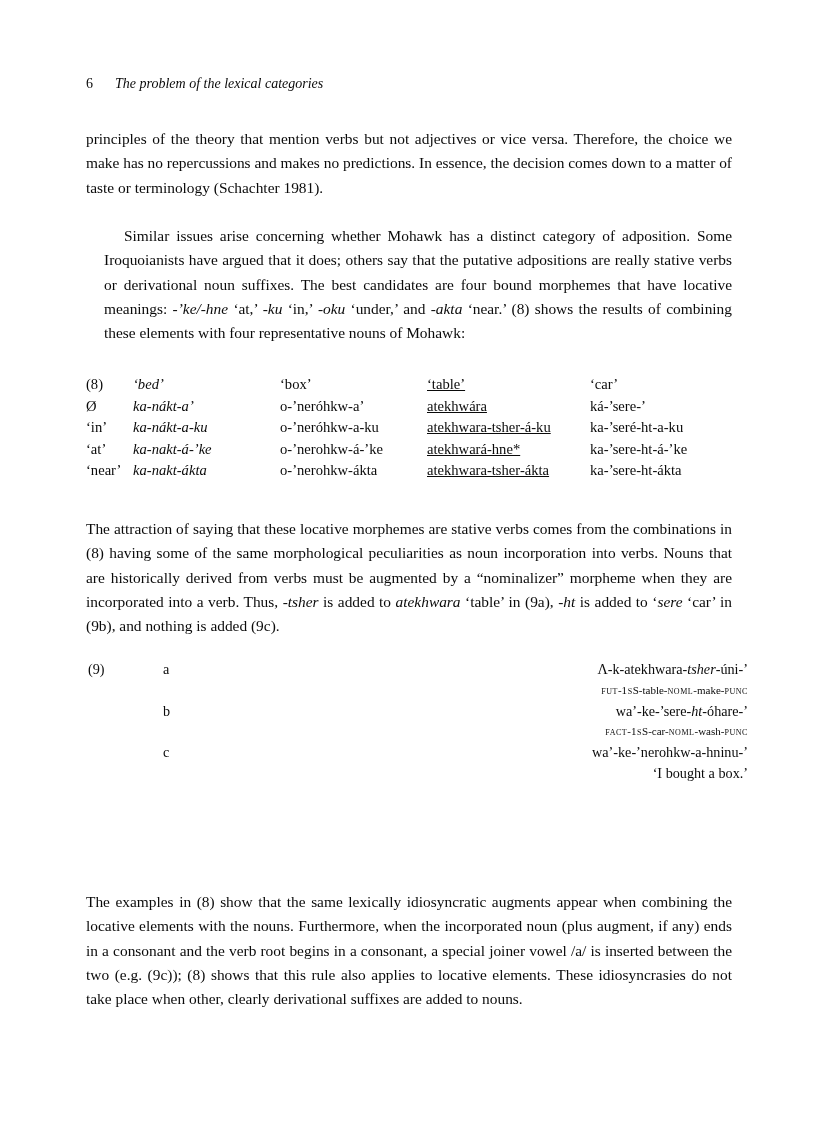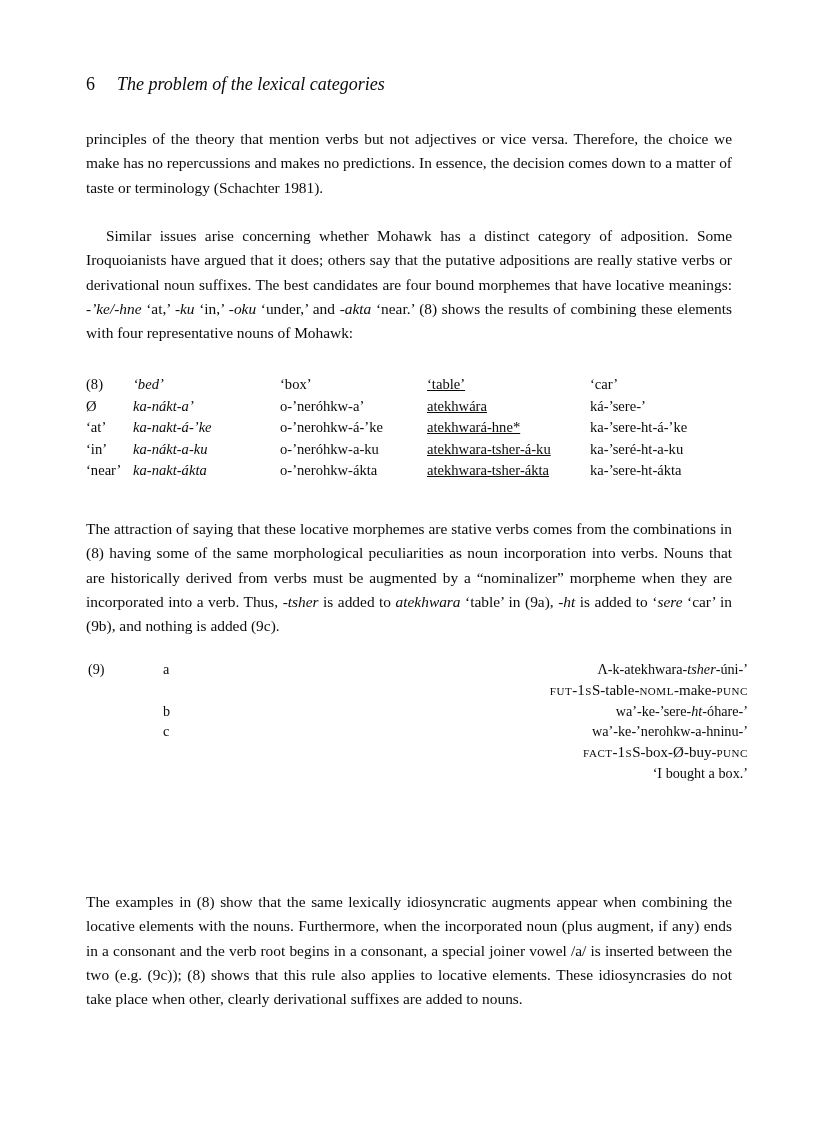--- a/index.html
+++ b/index.html
@@ -23,21 +23,21 @@
     height: 1123px;
     background: #ffffff;
   }
 
   
   .running-head {
     position: absolute;
     left: 86px;
     top: 75px;
     width: 646px;
-    font-size: 18px;
+    font-size: 14px;
     line-height: 18px;
     white-space: nowrap;
   }
   .running-head .folio {
     font-style: normal;
     margin-right: 22px;
   }
   .running-head .head-title {
     font-style: italic;
   }
@@ -51,20 +51,21 @@
   p.para {
     margin: 0;
     font-size: 15.4px;
     line-height: 24.3px;
     text-align: justify;
     text-justify: inter-word;
     hyphens: none;
   }
   p.para.indent {
     text-indent: 20px;
+    margin-left: 18px;
   }
   .it { font-style: italic; }
 
   
   .ex8 {
     position: absolute;
     left: 86px;
     top: 374px;
     width: 660px;
     font-size: 14.6px;
@@ -116,21 +117,21 @@
     margin-left: 15px;
   }
   .ex9 .line {
     white-space: nowrap;
     height: 20.8px;
     text-align: right;
   }
   .gloss {
     font-variant: small-caps;
     letter-spacing: 0.55px;
-    font-size: 15px;
+    font-size: 11px;
   }
   .gloss .nocaps {
     font-variant: normal;
     letter-spacing: 0;
   }
 </style>
 </head>
 <body>
 
 <div class="page">
@@ -159,33 +160,33 @@
 
     <div class="row">
       <span class="c c0">Ø</span>
       <span class="c c1">ka-nákt-a’</span>
       <span class="c c2">o-’neróhkw-a’</span>
       <span class="c c3">atekhwára</span>
       <span class="c c4">ká-’sere-’</span>
     </div>
 
     <div class="row">
+      <span class="c c0">‘in’</span>
+      <span class="c c1">ka-nákt-a-ku</span>
+      <span class="c c2">o-’neróhkw-a-ku</span>
+      <span class="c c3">atekhwara-tsher-á-ku</span>
+      <span class="c c4">ka-’seré-ht-a-ku</span>
+    </div>
+
+    <div class="row">
       <span class="c c0">‘at’</span>
       <span class="c c1">ka-nakt-á-’ke</span>
       <span class="c c2">o-’nerohkw-á-’ke</span>
       <span class="c c3">atekhwará-hne*</span>
       <span class="c c4">ka-’sere-ht-á-’ke</span>
-    </div>
-
-    <div class="row">
-      <span class="c c0">‘in’</span>
-      <span class="c c1">ka-nákt-a-ku</span>
-      <span class="c c2">o-’neróhkw-a-ku</span>
-      <span class="c c3">atekhwara-tsher-á-ku</span>
-      <span class="c c4">ka-’seré-ht-a-ku</span>
     </div>
 
 
     <div class="row">
       <span class="c c0">‘near’</span>
       <span class="c c1">ka-nakt-ákta</span>
       <span class="c c2">o-’nerohkw-ákta</span>
       <span class="c c3">atekhwara-tsher-ákta</span>
       <span class="c c4">ka-’sere-ht-ákta</span>
     </div>
@@ -205,28 +206,28 @@
         <div class="lines">
           <div class="line"><span>Λ-k-atekhwara-</span><span class="it">tsher</span><span>-úni-’</span></div>
           <div class="line gloss"><span>fut</span><span class="nocaps">-</span><span>1s</span><span class="nocaps">S</span><span class="nocaps">-</span><span class="nocaps">table</span><span class="nocaps">-</span><span>noml</span><span class="nocaps">-</span><span class="nocaps">make</span><span class="nocaps">-</span><span>punc</span></div>
         </div>
       </div>
 
       <div class="item">
         <span class="letter">b</span>
         <div class="lines">
           <div class="line"><span>wa’-ke-’sere-</span><span class="it">ht</span><span>-óhare-’</span></div>
+          <div class="line gloss"><span>fact</span><span class="nocaps">-</span><span>1s</span><span class="nocaps">S</span><span class="nocaps">-</span><span class="nocaps">car</span><span class="nocaps">-</span><span>noml</span><span class="nocaps">-</span><span class="nocaps">wash</span><span class="nocaps">-</span><span>punc</span></div>
         </div>
       </div>
 
       <div class="item">
         <span class="letter">c</span>
         <div class="lines">
           <div class="line"><span>wa’-ke-’nerohkw-a-hninu-’</span><span class="it"></span><span></span></div>
-          <div class="line gloss"><span>fact</span><span class="nocaps">-</span><span>1s</span><span class="nocaps">S</span><span class="nocaps">-</span><span class="nocaps">box</span><span class="nocaps">-</span><span class="nocaps">Ø</span><span class="nocaps">-</span><span class="nocaps">buy</span><span class="nocaps">-</span><span>punc</span></div>
           <div class="line">‘I bought a box.’</div>
         </div>
       </div>
 
     </div>
   </div>
 
   <div class="body-block" style="top:858px;margin-top:32px;">
     <p class="para">The examples in (8) show that the same lexically idiosyncratic augments appear when combining the locative elements with the nouns. Furthermore, when the incorporated noun (plus augment, if any) ends in a consonant and the verb root begins in a consonant, a special joiner vowel /a/ is inserted between the two (e.g. (9c)); (8) shows that this rule also applies to locative elements. These idiosyncrasies do not take place when other, clearly derivational suffixes are added to nouns.</p>
   </div>

